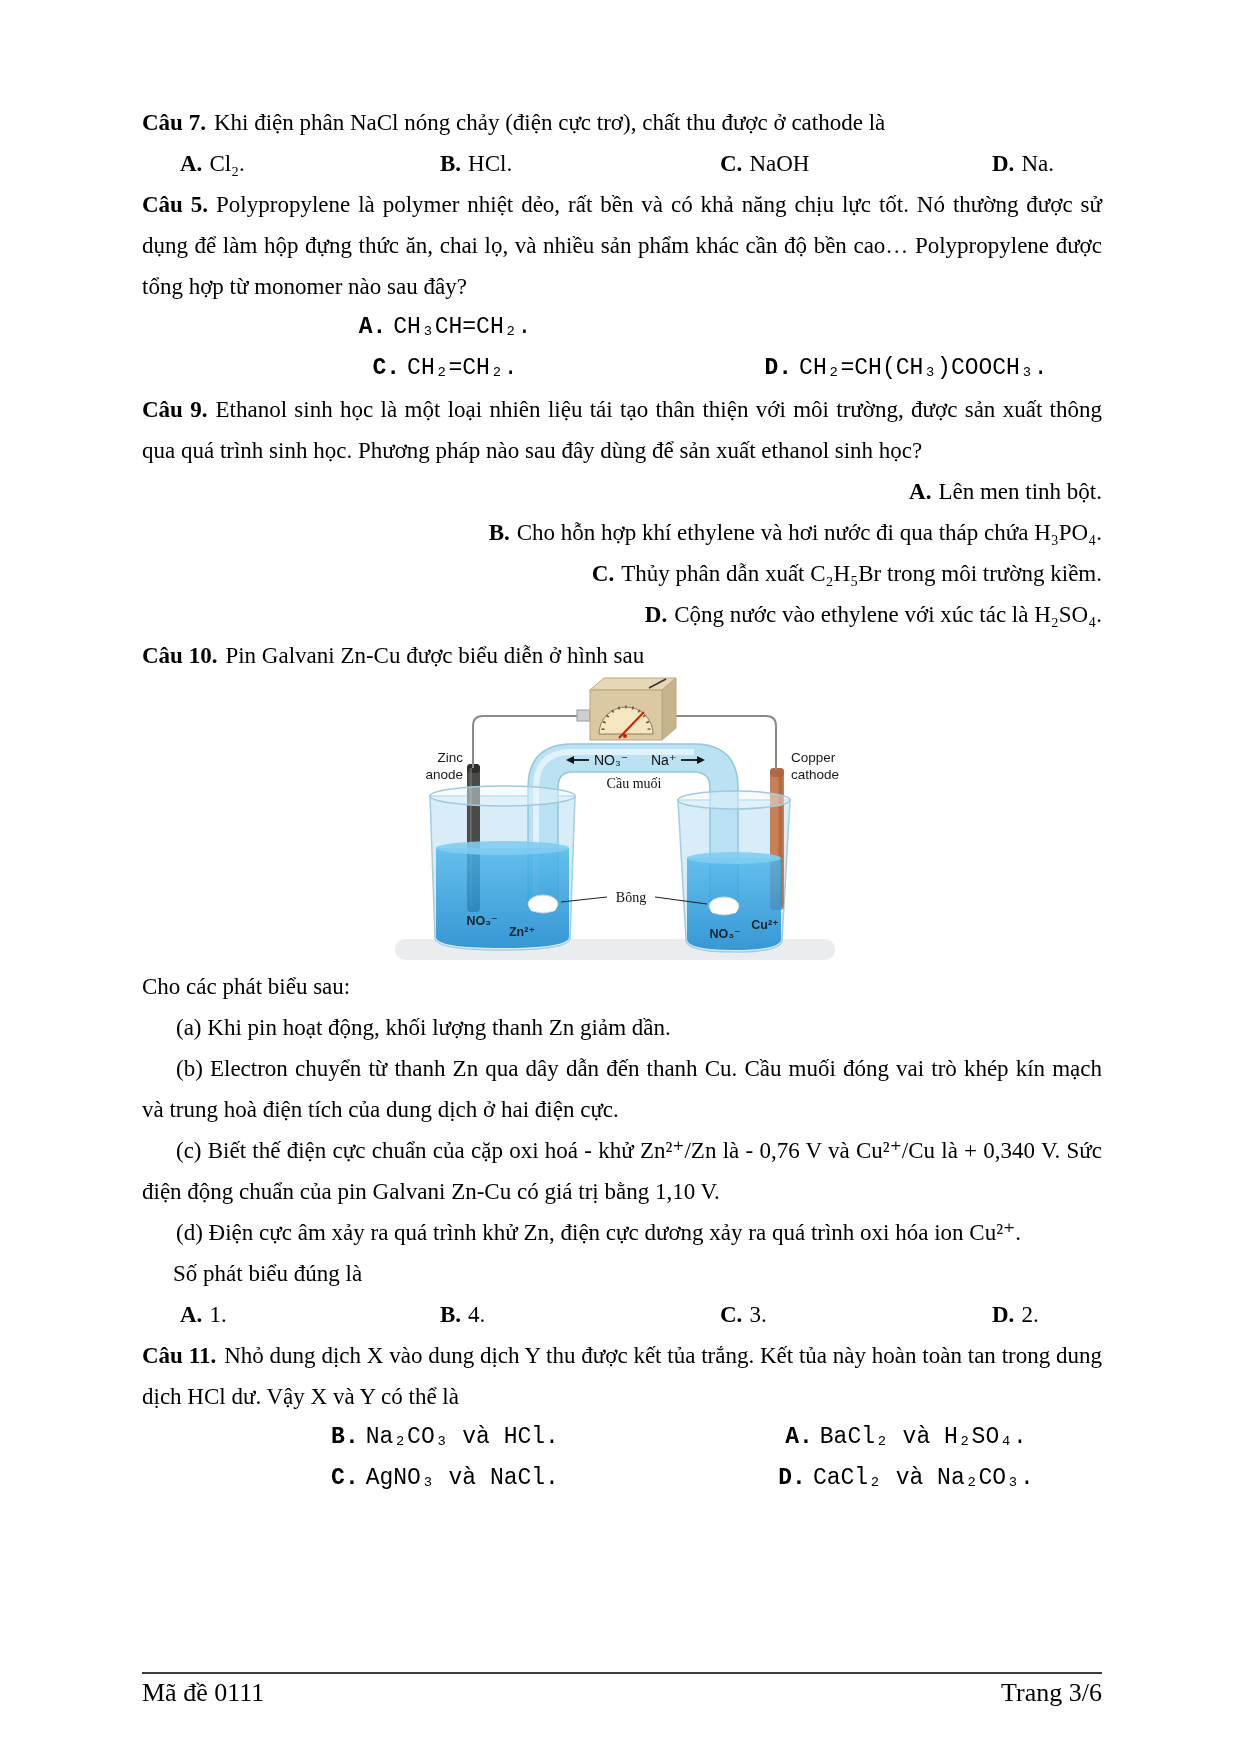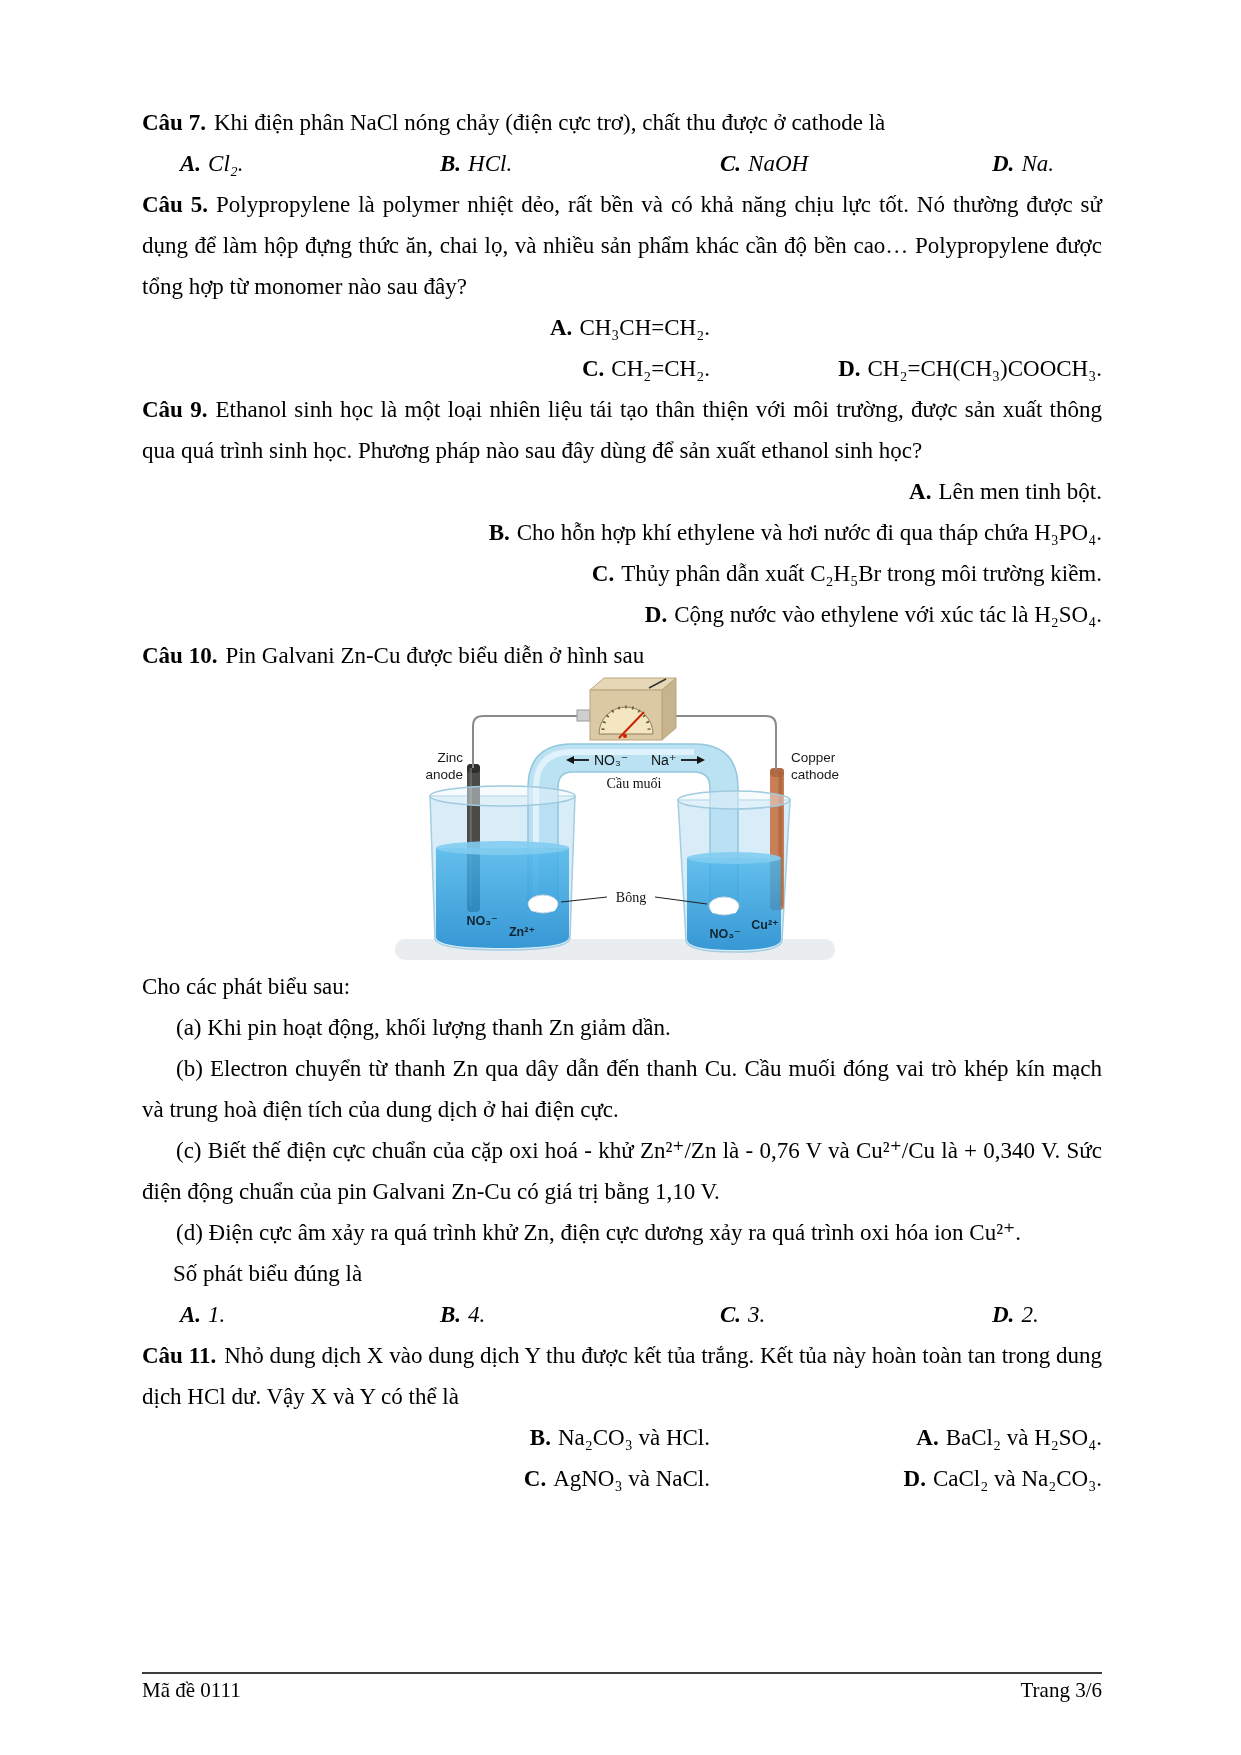--- a/index.html
+++ b/index.html
@@ -8,34 +8,34 @@
     font-family:"Liberation Serif","DejaVu Serif",serif;
     color:#000;
   }
   .content{
     position:absolute;left:142px;top:102px;width:960px;
     font-size:23px;line-height:41px;text-align:justify;
   }
   p{margin:0;padding:0;}
   b.qlabel{margin-right:8px;}
   b.letter{margin-right:7px;}
-  .opt-row4{display:grid;grid-template-columns:260px 280px 272px auto;padding-left:38px;text-align:left;font-style:italic;}
-  .opt-row2{display:grid;grid-template-columns:530px auto;padding-left:38px;text-align:right;}
+  .opt-row4{display:grid;grid-template-columns:260px 280px 272px auto;padding-left:38px;text-align:left;}
+  .opt-row2{display:grid;grid-template-columns:530px auto;padding-left:38px;text-align:center;font-family:Liberation Mono, monospace;}
   .opt-line{padding-left:38px;text-align:right;}
   .statement{text-indent:34px;}
   .closing{text-indent:31px;}
   .figure-wrap{margin:0 0 0 241px;height:290px;}
   .figure-wrap svg{display:block;}
   .svg-sans{font-family:"Liberation Sans","DejaVu Sans",sans-serif;}
   .svg-serif{font-family:"Liberation Serif","DejaVu Serif",serif;}
   .footer{
     position:absolute;left:142px;top:1672px;width:960px;
     border-top:2px solid #3d3d3d;
     display:flex;justify-content:space-between;
-    font-size:21px;padding-top:4px;
+    font-size:26px;padding-top:4px;
   }
 </style>
 </head>
 <body>
 
 <main class="content">
 
   <section>
     <p><b class="qlabel">Câu 7.</b><span>Khi điện phân NaCl nóng chảy (điện cực trơ), chất thu được ở cathode là</span></p>
     <div class="opt-row4">

